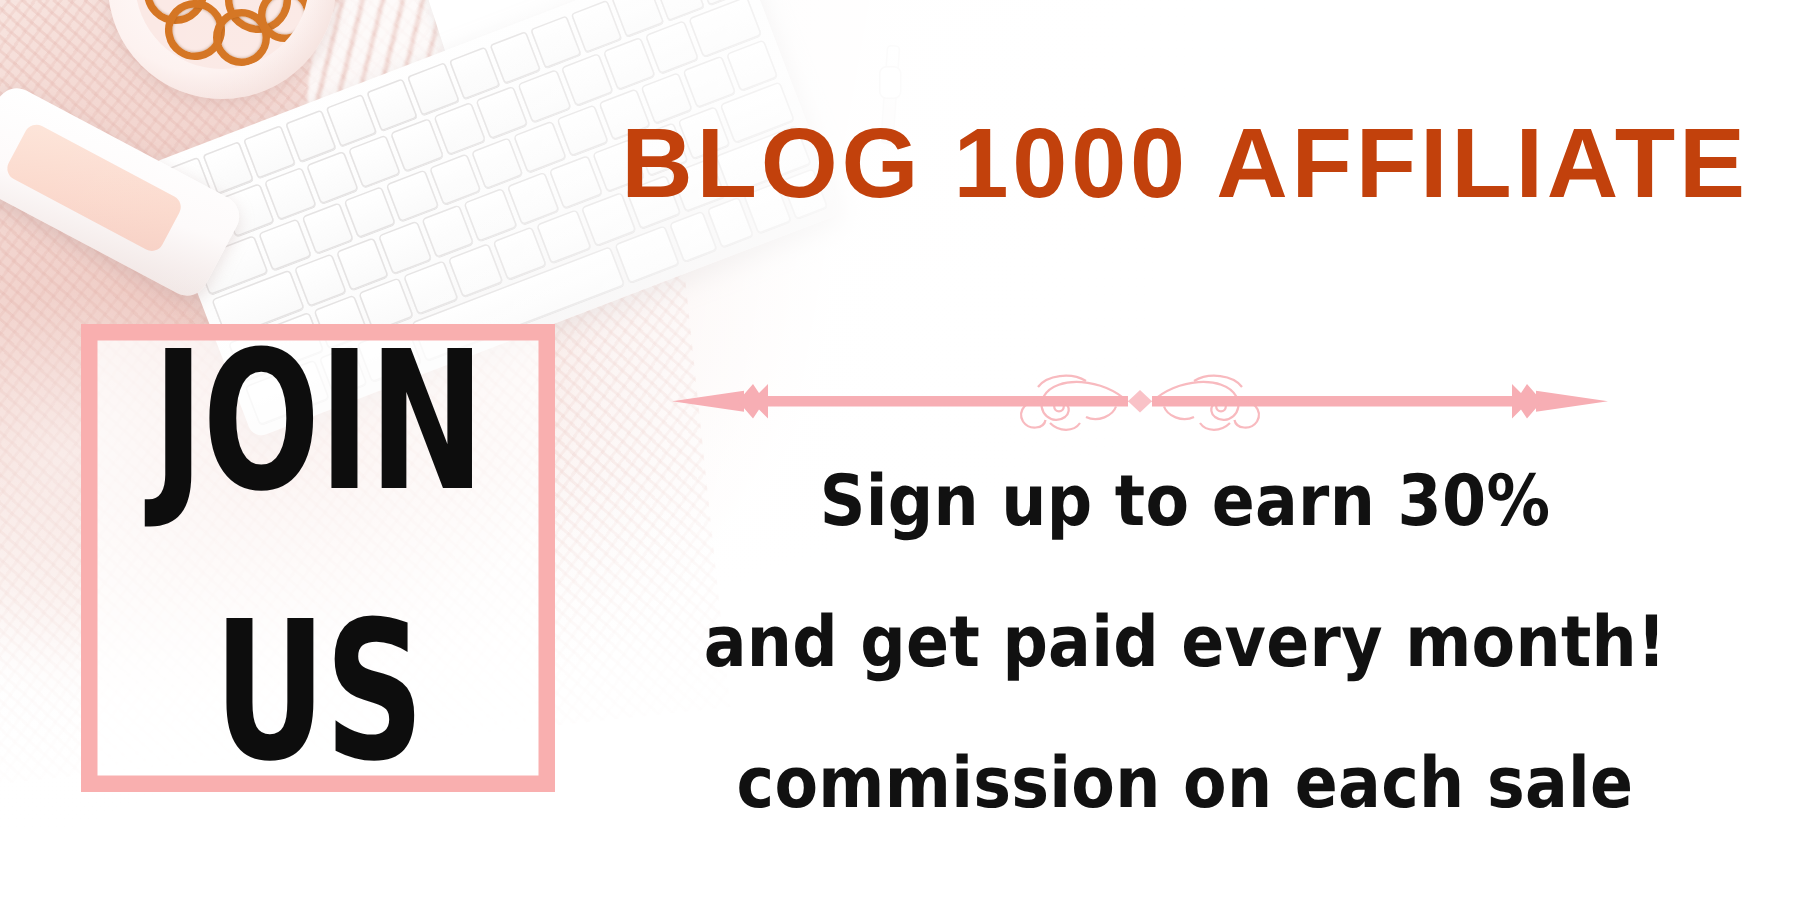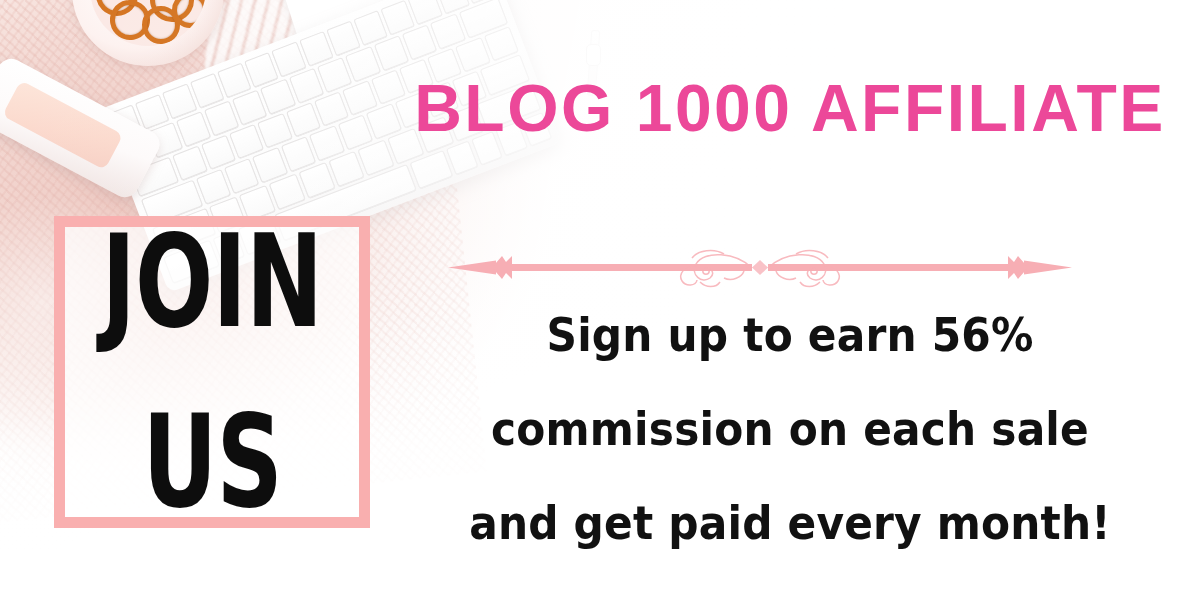--- a/index.html
+++ b/index.html
@@ -258,21 +258,21 @@
     position: absolute;
     left: 390px;
     top: 62px;
     width: 800px;
     text-align: center;
     font-family: "Liberation Sans", sans-serif;
     font-weight: bold;
     font-size: 66px;
     line-height: 1.42;
     letter-spacing: 2.5px;
-    color: #ec4899;
+    color: #c2410c;
   }
   .headline .hl-line { display: block; }
 
   
   .divider {
     position: absolute;
     left: 448px;
     top: 244px;
     width: 624px;
     height: 46px;
@@ -462,19 +462,19 @@
           <path d="M376 22 C388 22, 394 30, 390 37 C386 43, 376 42, 375 36"></path>
           <path d="M372 38 C366 44, 356 44, 352 38"></path>
           <path d="M348 34 C340 38, 330 33, 328 27"></path>
           <circle cx="366" cy="27" r="3.2"></circle>
           <path d="M380 14 C374 6, 358 4, 348 10"></path>
         </g>
       </svg>
     </div>
 
     <div class="body-copy">
-      <span class="bc-line">Sign up to earn 56%</span>
+      <span class="bc-line">Sign up to earn 30%</span>
+      <span class="bc-line">and get paid every month!</span>
       <span class="bc-line">commission on each sale</span>
-      <span class="bc-line">and get paid every month!</span>
     </div>
 
   </div>
 </div>
 
 </body></html>

